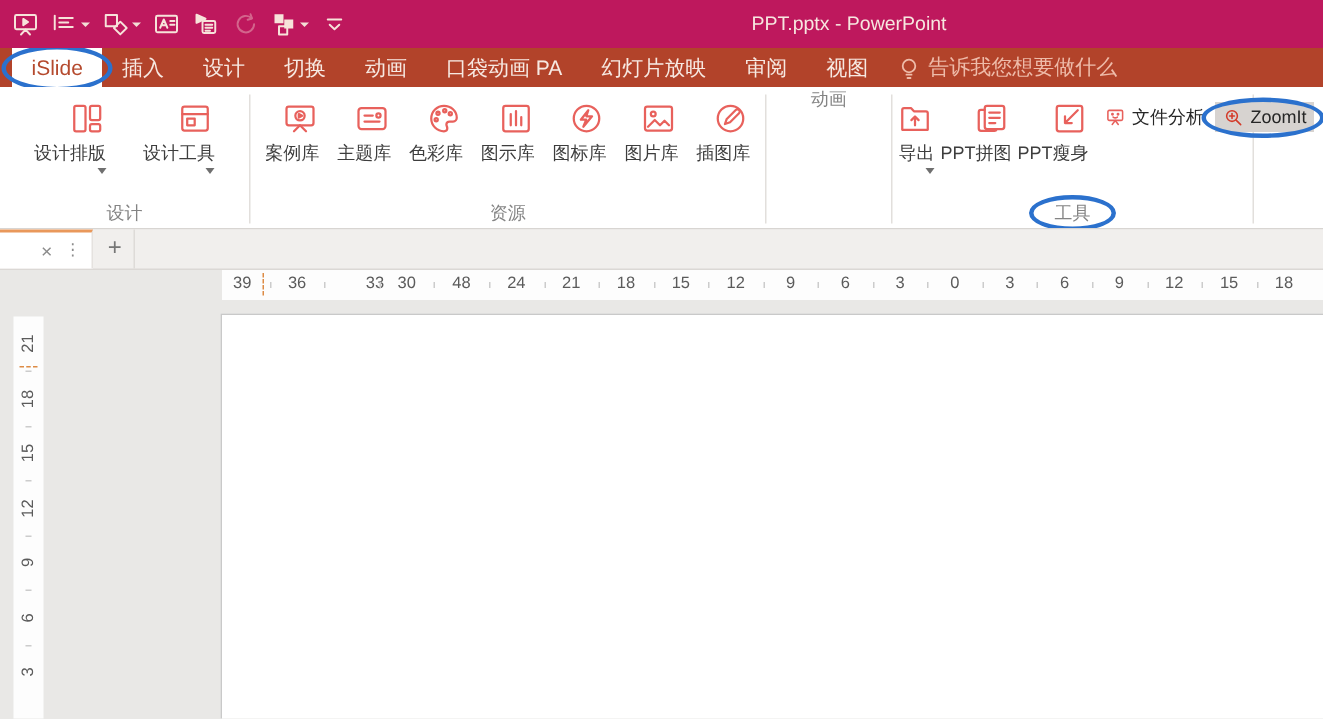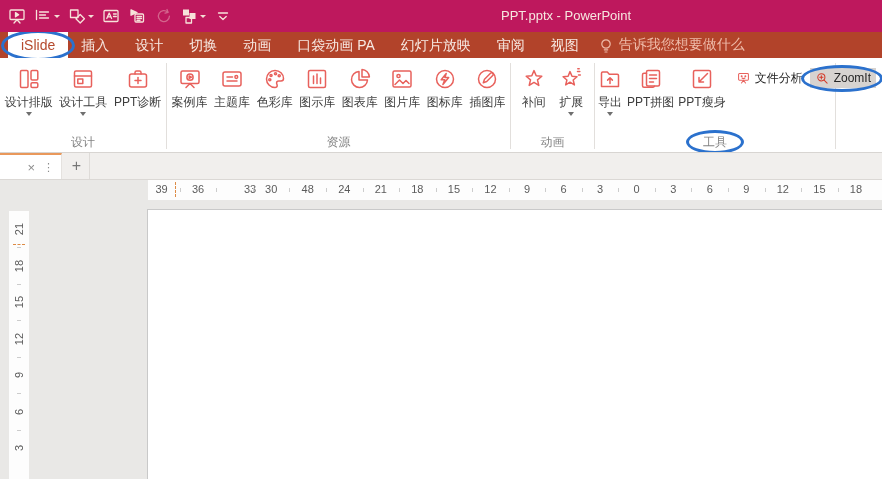--- a/index.html
+++ b/index.html
@@ -23,21 +23,21 @@
   .rtab.active{background:#fff;color:#b54a2e}
   #tellme{display:flex;align-items:center;gap:5px;color:#eebba9;padding:0 6px;white-space:nowrap;overflow:hidden}
 
   
   #ribbon{height:94px;background:#fff;border-bottom:1px solid #d8d5d2;display:flex;overflow:hidden}
   .rgroup{display:flex;flex-direction:column;position:relative;flex:none}
   .btns{flex:1;display:flex;justify-content:space-evenly;align-items:flex-start;padding-top:5px}
   .glabel{height:18px;text-align:center;font-size:12px;color:#848484;position:relative}
   .glabel>span{position:relative;display:inline-block;padding:0 2px}
   .gsep{width:1px;background:#e2dfdc;margin:5px 0 3px;flex:none}
-  .bigbtn{display:flex;flex-direction:column;align-items:center;padding:1px 2px;cursor:default}
+  .bigbtn{display:flex;flex-direction:column;align-items:flex-end;padding:1px 2px;cursor:default}
   .bicon{height:29px;display:flex;align-items:center}
   .blabel{font-size:12px;color:#3d3d3d;white-space:nowrap;line-height:14px;margin-top:2px}
   .bcaret{margin-top:3px;width:0;height:0;border-left:3.5px solid transparent;border-right:3.5px solid transparent;border-top:4px solid #6f6f6f}
   .smallstack{display:flex;flex-direction:row;padding:5px 3px 0 3px;gap:2px;align-items:center}
   .smallbtn{display:flex;align-items:center;height:20px;padding:0 5px;font-size:12px;color:#262626;
             position:relative;white-space:nowrap;gap:4px;cursor:default}
   .smallbtn.hl{background:#d7d3d0}
   .scaret{margin-left:5px;width:0;height:0;border-left:3px solid transparent;border-right:3px solid transparent;border-top:3.5px solid #6f6f6f}
 
   
@@ -192,33 +192,20 @@
               <svg width="26" height="26" viewBox="0 0 26 26" fill="none" stroke="#e8615c" stroke-width="1.5" stroke-linecap="round" stroke-linejoin="round" style="color:#e8615c">
                 <rect x="4.5" y="5" width="17" height="16" rx="1.5"></rect>
                 <line x1="4.5" y1="10" x2="21.5" y2="10"></line>
                 <rect x="7.8" y="13" width="5" height="4.5"></rect>
               </svg>
             </span>
           </span>
           <span class="blabel">设计工具</span>
           <span class="bcaret"></span>
         </div>
-        <div class="bigbtn">
-          <span class="bicon">
-            <span class="icn">
-              <svg width="26" height="26" viewBox="0 0 26 26" fill="none" stroke="#e8615c" stroke-width="1.5" stroke-linecap="round" stroke-linejoin="round" style="color:#e8615c">
-                <rect x="4.5" y="8" width="17" height="13" rx="2"></rect>
-                <path d="M10 8V6.5A1.5 1.5 0 0 1 11.5 5h3A1.5 1.5 0 0 1 16 6.5V8"></path>
-                <line x1="13" y1="11.5" x2="13" y2="17.5"></line>
-                <line x1="10" y1="14.5" x2="16" y2="14.5"></line>
-              </svg>
-            </span>
-          </span>
-          <span class="blabel">PPT诊断</span>
-        </div>
       </div>
       <div class="glabel"><span>设计</span></div>
     </div>
     <div class="gsep"></div>
     <div class="rgroup" style="width: 343px;">
       <div class="btns">
         <div class="bigbtn">
           <span class="bicon">
             <span class="icn">
               <svg width="26" height="26" viewBox="0 0 26 26" fill="none" stroke="#e8615c" stroke-width="1.5" stroke-linecap="round" stroke-linejoin="round" style="color:#e8615c">
@@ -268,92 +255,55 @@
                 <line x1="16.5" y1="17.5" x2="16.5" y2="12"></line>
               </svg>
             </span>
           </span>
           <span class="blabel">图示库</span>
         </div>
         <div class="bigbtn">
           <span class="bicon">
             <span class="icn">
               <svg width="26" height="26" viewBox="0 0 26 26" fill="none" stroke="#e8615c" stroke-width="1.5" stroke-linecap="round" stroke-linejoin="round" style="color:#e8615c">
-                <path d="M12 5.5A8 8 0 1 0 20.5 14H12z"></path>
-                <path d="M15 3.5a8 8 0 0 1 7.4 7.4H15z"></path>
-              </svg>
-            </span>
-          </span>
-          <span class="blabel">图表库</span>
+                <circle cx="13" cy="13" r="8.5"></circle>
+                <path d="M14.2 7.5l-5 6.3h3.6l-1.9 4.7 5.8-7h-3.8z"></path>
+              </svg>
+            </span>
+          </span>
+          <span class="blabel">图标库</span>
         </div>
         <div class="bigbtn">
           <span class="bicon">
             <span class="icn">
               <svg width="26" height="26" viewBox="0 0 26 26" fill="none" stroke="#e8615c" stroke-width="1.5" stroke-linecap="round" stroke-linejoin="round" style="color:#e8615c">
                 <rect x="4" y="5" width="18" height="16" rx="1.5"></rect>
                 <circle cx="9.5" cy="10" r="1.6"></circle>
                 <path d="M6 18.5l4.5-4.5 3.5 3.5 3-3 3 3"></path>
               </svg>
             </span>
           </span>
           <span class="blabel">图片库</span>
         </div>
         <div class="bigbtn">
           <span class="bicon">
             <span class="icn">
               <svg width="26" height="26" viewBox="0 0 26 26" fill="none" stroke="#e8615c" stroke-width="1.5" stroke-linecap="round" stroke-linejoin="round" style="color:#e8615c">
                 <circle cx="13" cy="13" r="8.5"></circle>
-                <path d="M14.2 7.5l-5 6.3h3.6l-1.9 4.7 5.8-7h-3.8z"></path>
-              </svg>
-            </span>
-          </span>
-          <span class="blabel">图标库</span>
-        </div>
-        <div class="bigbtn">
-          <span class="bicon">
-            <span class="icn">
-              <svg width="26" height="26" viewBox="0 0 26 26" fill="none" stroke="#e8615c" stroke-width="1.5" stroke-linecap="round" stroke-linejoin="round" style="color:#e8615c">
-                <circle cx="13" cy="13" r="8.5"></circle>
                 <path d="M9.3 16.7l1.2-3.4 6-6a1.55 1.55 0 0 1 2.2 2.2l-6 6z"></path>
               </svg>
             </span>
           </span>
           <span class="blabel">插图库</span>
         </div>
       </div>
       <div class="glabel"><span>资源</span></div>
     </div>
     <div class="gsep"></div>
     <div class="rgroup" style="width: 83px;">
-      <div class="btns">
-        <div class="bigbtn">
-          <span class="bicon">
-            <span class="icn">
-              <svg width="26" height="26" viewBox="0 0 26 26" fill="none" stroke="#e8615c" stroke-width="1.5" stroke-linecap="round" stroke-linejoin="round" style="color:#e8615c">
-                <path d="M13 4.6l2.2 5.2 5.6.4-4.3 3.7 1.3 5.5L13 16.4l-4.8 3 1.3-5.5-4.3-3.7 5.6-.4z"></path>
-              </svg>
-            </span>
-          </span>
-          <span class="blabel">补间</span>
-        </div>
-        <div class="bigbtn">
-          <span class="bicon">
-            <span class="icn">
-              <svg width="26" height="26" viewBox="0 0 26 26" fill="none" stroke="#e8615c" stroke-width="1.5" stroke-linecap="round" stroke-linejoin="round" style="color:#e8615c">
-                <path d="M12 5.6l2 4.7 5 .4-3.8 3.3 1.2 4.9-4.4-2.7-4.3 2.7 1.2-4.9-3.8-3.3 5-.4z"></path>
-                <line x1="19.5" y1="5.5" x2="21.8" y2="5.5"></line>
-                <line x1="20.5" y1="9" x2="22.3" y2="9"></line>
-                <line x1="19.8" y1="2.8" x2="21.2" y2="2.8"></line>
-              </svg>
-            </span>
-          </span>
-          <span class="blabel">扩展</span>
-          <span class="bcaret"></span>
-        </div>
-      </div>
       <div class="glabel"><span>动画</span></div>
     </div>
     <div class="gsep"></div>
     <div class="rgroup" style="width: 240px;">
       <div class="btns">
         <div class="bigbtn">
           <span class="bicon">
             <span class="icn">
               <svg width="26" height="26" viewBox="0 0 26 26" fill="none" stroke="#e8615c" stroke-width="1.5" stroke-linecap="round" stroke-linejoin="round" style="color:#e8615c">
                 <path d="M4.5 20.5V7.2c0-.7.5-1.2 1.2-1.2h4.6l2 2.2h8c.7 0 1.2.5 1.2 1.2v11.1z"></path>

